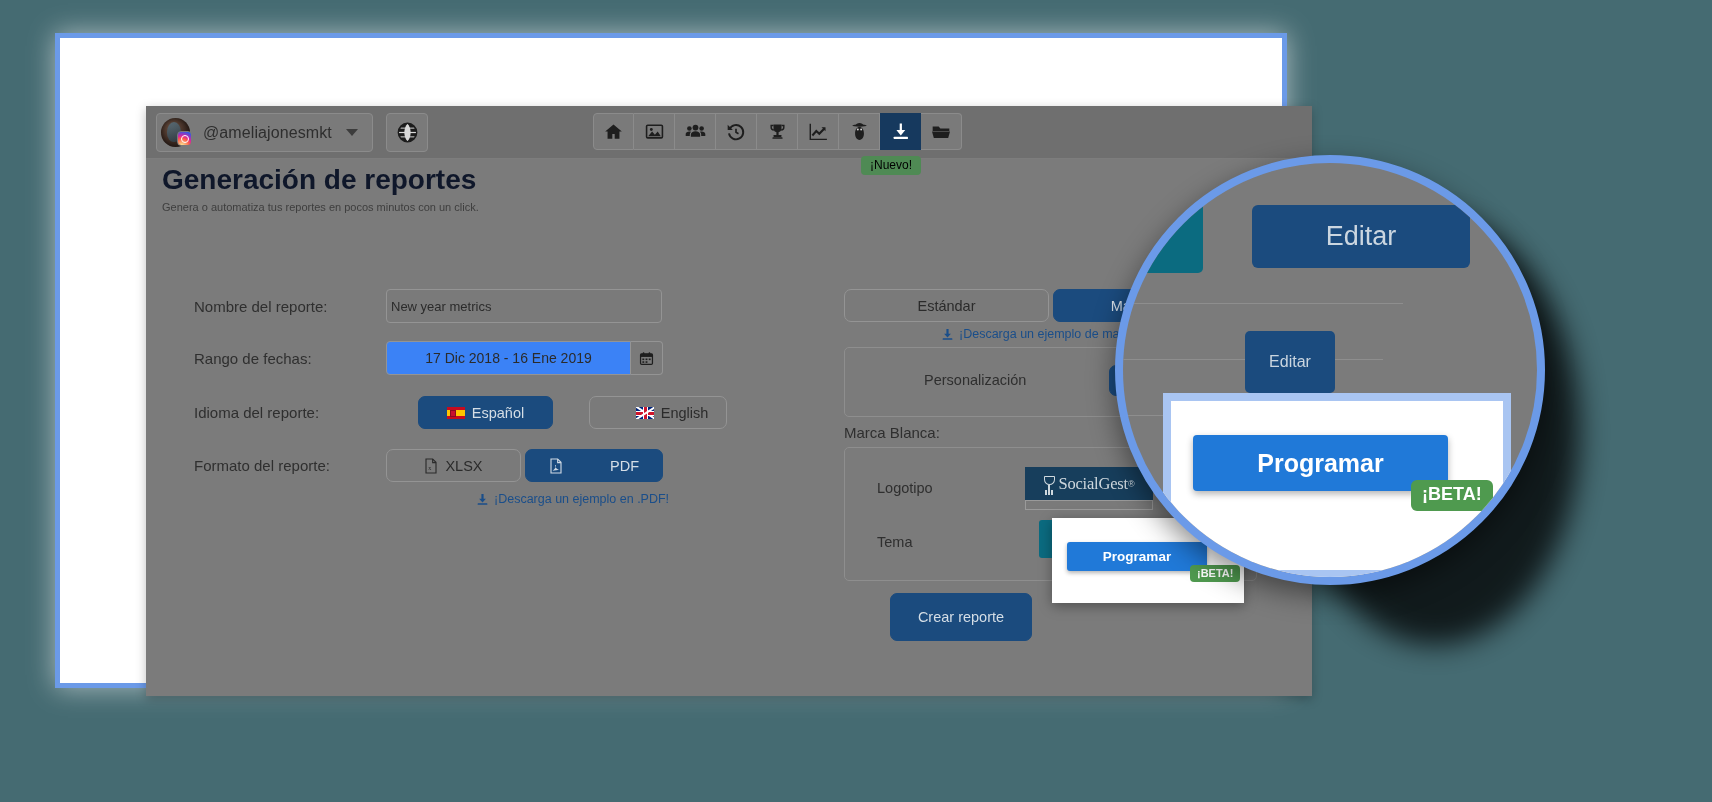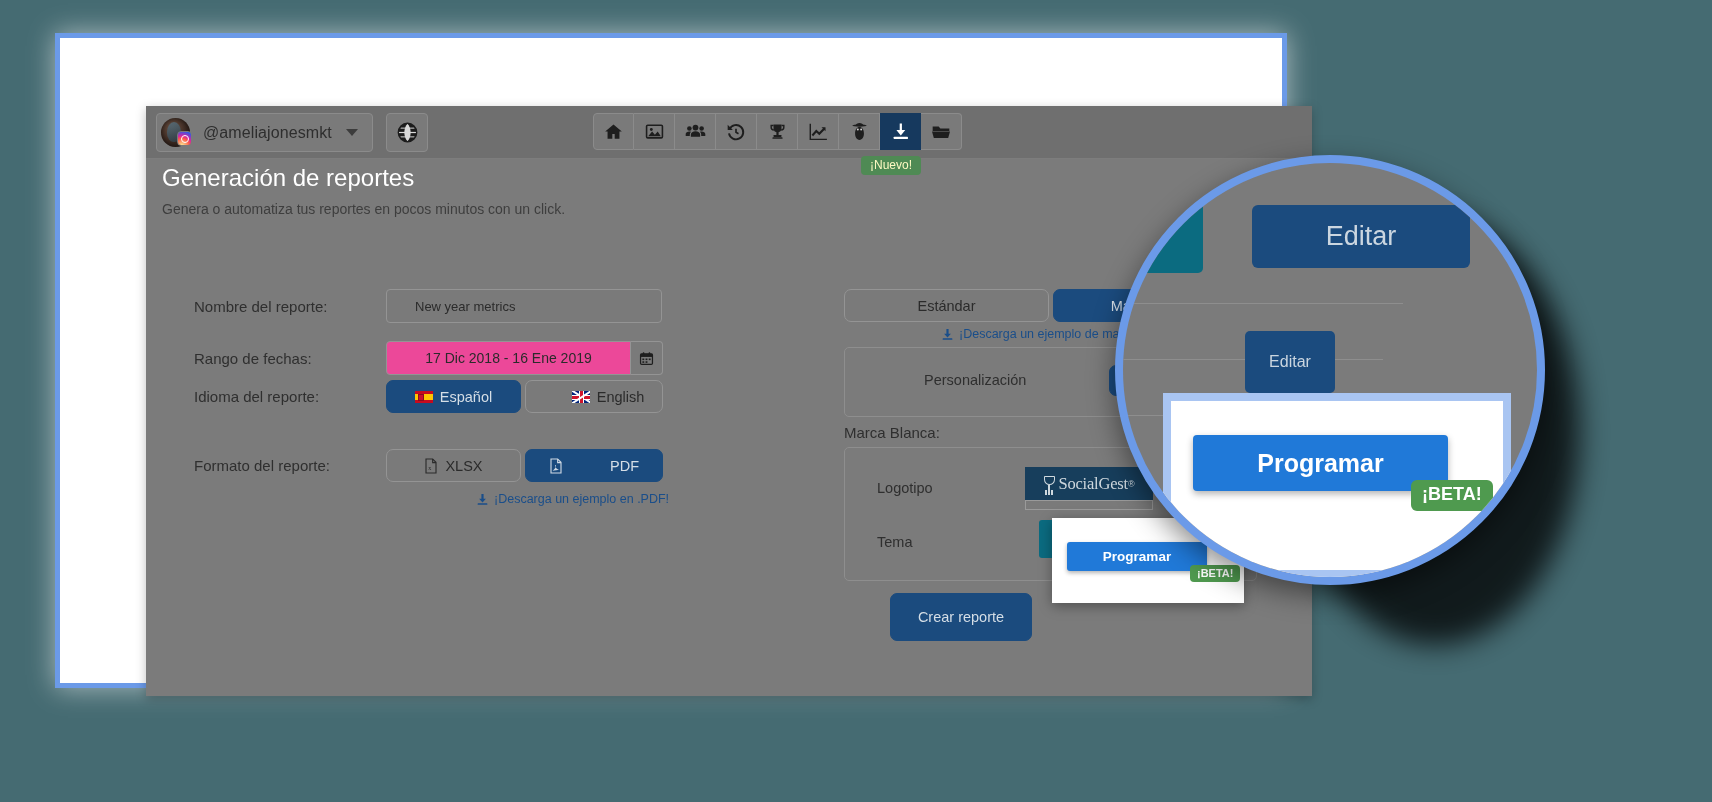--- a/index.html
+++ b/index.html
@@ -71,39 +71,39 @@
   .tool{
     width:41px;height:37px;background:#7a7a7a;border:1px solid #8b8b8b;border-left:none;
     display:flex;align-items:center;justify-content:center;box-sizing:border-box;position:relative;
   }
   .tool:first-child{border-left:1px solid #8b8b8b;border-top-left-radius:4px;border-bottom-left-radius:4px;}
   .tool:last-child{border-top-right-radius:4px;border-bottom-right-radius:4px;}
   .tool.active{background:#16395e;border-color:#16395e;}
   .tool svg{display:block;}
   .badge-nuevo{
     position:absolute;left:-19px;top:42px;
-    background:#4f8a54;color:#fef9c3;font-size:12px;padding:2px 9px 3px;border-radius:4px;
+    background:#4f8a54;color:#000000;font-size:12px;padding:2px 9px 3px;border-radius:4px;
     white-space:nowrap;
   }
 
   
   .content{position:relative;padding:20px 0 0 0;}
-  .h1{position:absolute;left:16px;top:5px;font-size:24px;color:#ffffff;font-weight:400;}
-  .sub{position:absolute;left:16px;top:42px;font-size:14px;color:#3e3e3e;}
+  .h1{position:absolute;left:16px;top:5px;font-size:28px;color:#0f172a;font-weight:700;}
+  .sub{position:absolute;left:16px;top:42px;font-size:11px;color:#3e3e3e;}
 
   .form{position:absolute;left:0;top:70px;width:100%;}
   .row{position:absolute;display:flex;align-items:center;}
   .lab{font-size:15px;color:#2f2f2f;width:240px;padding-left:48px;box-sizing:border-box;}
 
   .txt-input{
     width:276px;height:34px;background:#7a7a7a;border:1px solid #949494;border-radius:4px;
-    font-size:13px;color:#2b2b2b;display:flex;align-items:center;padding-left:28px;box-sizing:border-box;
+    font-size:13px;color:#2b2b2b;display:flex;align-items:center;padding-left:4px;box-sizing:border-box;
   }
   .date-input{
-    width:245px;height:34px;background:#ec4899;border:1px solid #949494;border-radius:4px 0 0 4px;
+    width:245px;height:34px;background:#3b82f6;border:1px solid #949494;border-radius:4px 0 0 4px;
     font-size:14px;color:#2b2b2b;display:flex;align-items:center;justify-content:center;box-sizing:border-box;
   }
   .date-btn{
     width:32px;height:34px;background:#7a7a7a;border:1px solid #949494;border-left:none;border-radius:0 4px 4px 0;
     display:flex;align-items:center;justify-content:center;box-sizing:border-box;
   }
 
   .btn{
     height:33px;border-radius:7px;display:flex;align-items:center;justify-content:center;
     font-size:14.5px;box-sizing:border-box;gap:7px;
@@ -330,21 +330,21 @@
                 <rect x="15.4" y="2" width="2.6" height="5" rx="1" fill="#1e1e1e"></rect>
                 <rect x="5.4" y="12" width="3" height="2.6" fill="#1e1e1e"></rect>
                 <rect x="10.5" y="12" width="3" height="2.6" fill="#1e1e1e"></rect>
                 <rect x="15.6" y="12" width="3" height="2.6" fill="#1e1e1e"></rect>
                 <rect x="5.4" y="16.4" width="3" height="2.6" fill="#1e1e1e"></rect>
                 <rect x="10.5" y="16.4" width="3" height="2.6" fill="#1e1e1e"></rect>
               </svg>
             </div>
           </div>
 
-          <div class="row" style="left:0;top:151px;">
+          <div class="row" style="left:0;top:167px;gap:32px;">
             <div class="lab">Idioma del reporte:</div>
             <div class="btn btn-blue" style="width:135px;">
               <span class="flag-es"></span>
               <span>Español</span>
             </div>
             <div class="btn btn-out" style="width:138px;margin-left:4px;padding-left:28px;">
               <span class="flag-uk">
                   <u></u>
                   <i></i>
                 </span>

